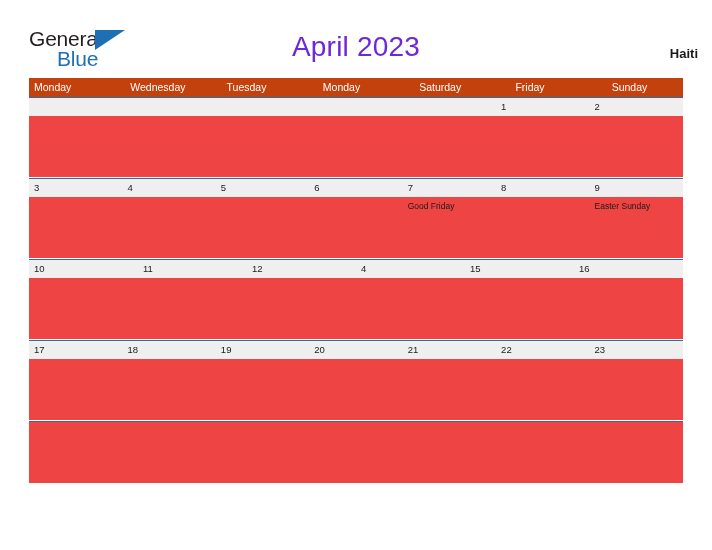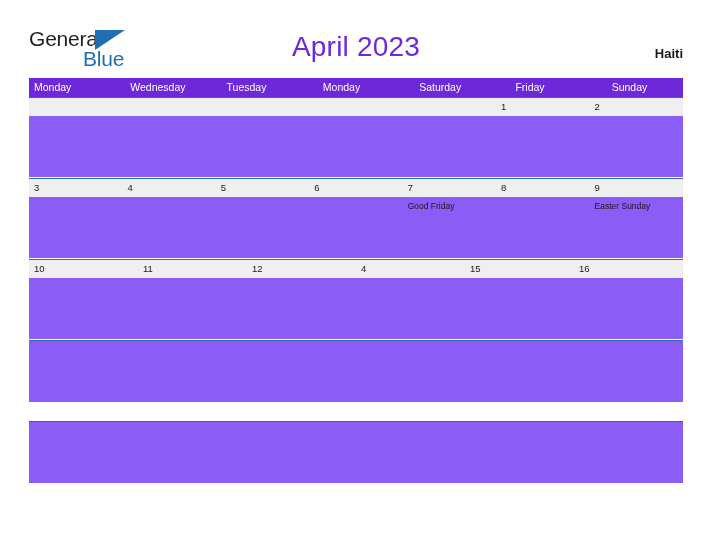--- a/index.html
+++ b/index.html
@@ -45,21 +45,20 @@
   }
   .logo-blue {
     position: absolute;
     left: 28px;
     top: 20px;
     font-size: 21px;
     color: #1f6fb4;
     letter-spacing: -0.2px;
     line-height: 21px;
     font-family: "Liberation Sans", sans-serif;
-    margin-left: 26px;
   }
   .logo-flag {
     position: absolute;
     left: 64px;
     top: 1px;
     width: 32px;
     height: 21px;
   }
 
   
@@ -72,39 +71,39 @@
     font-size: 28px;
     color: #6d28d9;
     font-weight: normal;
     letter-spacing: 0.2px;
     line-height: 34px;
   }
 
   
   .cal-country {
     position: absolute;
-    right: 29px;
+    right: 14px;
     top: 46px;
     font-size: 13px;
     font-weight: bold;
     color: #1a1a1a;
     line-height: 15px;
   }
 
   
   .calendar {
     position: absolute;
     left: 29px;
     top: 78px;
     width: 654px;
   }
 
   .weekday-header {
     display: flex;
-    background: #6d28d9;
+    background: #c2410c;
     height: 19px;
     gap: 20px;
   }
   .weekday-cell {
     flex: 1 1 0;
     box-sizing: border-box;
     color: #ffffff;
     font-size: 10.5px;
     line-height: 19px;
     padding-left: 5px;
@@ -132,21 +131,21 @@
     box-sizing: border-box;
     font-size: 9.5px;
     color: #1a1a1a;
     line-height: 18px;
     padding-left: 5px;
     white-space: nowrap;
   }
 
   .event-band {
     display: flex;
-    background: #8b5cf6;
+    background: #ef4444;
     height: 61px;
   }
   .event-cell {
     flex: 1 1 0;
     box-sizing: border-box;
     padding: 3px 4px 0 5px;
   }
   .event-text {
     font-size: 8.5px;
     color: #1a1a1a;
@@ -285,20 +284,29 @@
       <div class="event-cell">
           <div class="event-text"></div>
         </div>
       <div class="event-cell">
           <div class="event-text"></div>
         </div>
     </div>
   </div>
 
   <div class="week-row">
+    <div class="date-band">
+      <div class="date-cell">17</div>
+      <div class="date-cell">18</div>
+      <div class="date-cell">19</div>
+      <div class="date-cell">20</div>
+      <div class="date-cell">21</div>
+      <div class="date-cell">22</div>
+      <div class="date-cell">23</div>
+    </div>
     <div class="event-band">
       <div class="event-cell">
           <div class="event-text"></div>
         </div>
       <div class="event-cell">
           <div class="event-text"></div>
         </div>
       <div class="event-cell">
           <div class="event-text"></div>
         </div>

